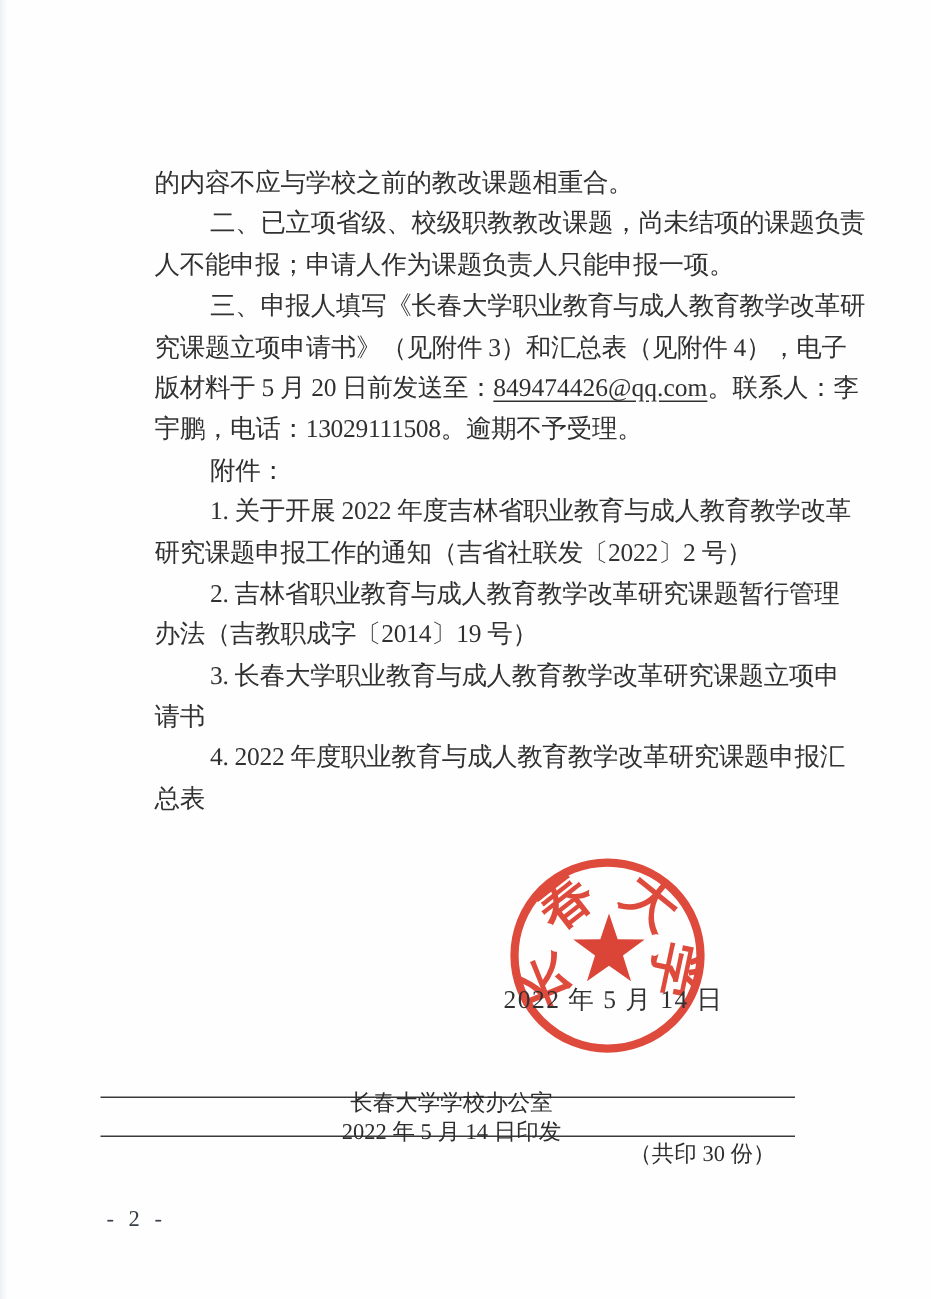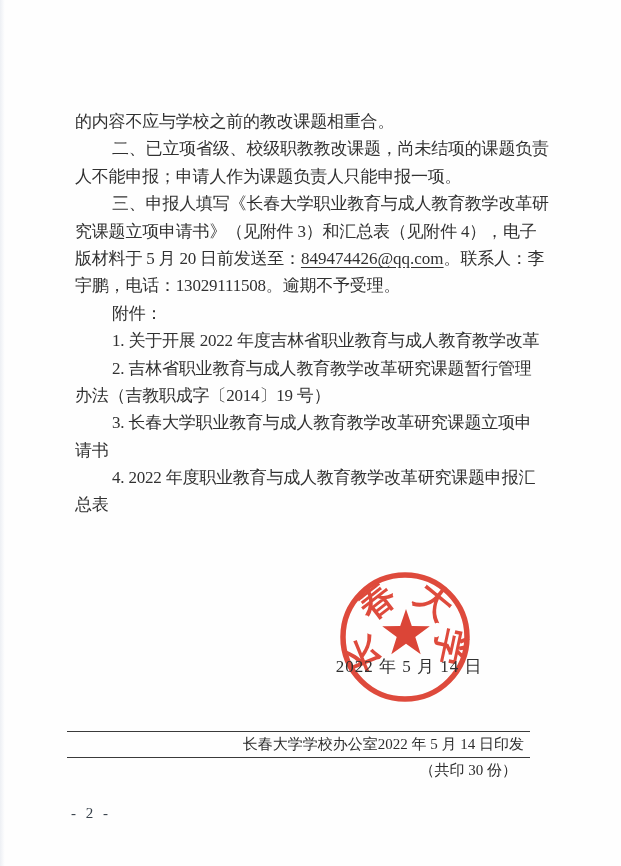--- a/index.html
+++ b/index.html
@@ -14,21 +14,21 @@
   .scan-edge {
     position:absolute; left:0; top:0; width:5px; height:100%;
     background:linear-gradient(90deg,#e4e8ef 0%, #ffffff 100%);
     opacity:.65;
   }
   
   .body-text {
     position:absolute; left:75px; top:108px; width:500px;
     font-size:17px; line-height:27.4px; letter-spacing:-0.2px;
   }
-  .line { white-space:nowrap; height:27.4px; }
+  .line { white-space:nowrap; height:27.4px;margin-left:28px; }
   .line.indent { padding-left:37px; }
   .email {
     text-decoration:underline; text-underline-offset:3px;
     color:inherit; letter-spacing:0;
   }
   
   .sig-org {
     position:absolute; left:330px; top:628px; width:160px;
     text-align:center; font-size:17px; letter-spacing:4px; z-index:3;
   }
@@ -45,22 +45,22 @@
     font-family:"Liberation Serif","DejaVu Serif",serif;
     font-weight:bold;
   }
   
   .footer {
     position:absolute; left:67px; top:731px; width:463px;
     font-size:15px; color:#2d2d2d;
   }
   .rule { border-top:1.7px solid #3a3a3a; height:0; }
   .footer-row {
-    display:flex; justify-content:flex-end; align-items:center;
-    height:25px; padding:0 6px 0 11px; white-space:nowrap;
+    display:flex; justify-content:center; align-items:center;
+    height:25px; padding:0 6px 0 11px; white-space:nowrap;flex-direction:column;
   }
   .copies { text-align:right; padding-right:13px; line-height:25px; white-space:nowrap; }
   .page-num {
     position:absolute; left:71px; top:805px;
     font-size:15px; letter-spacing:3px; color:#37404a;
   }
 </style>
 </head>
 <body>
 
@@ -70,20 +70,21 @@
   <div class="body-text">
     <div class="line">的内容不应与学校之前的教改课题相重合。</div>
     <div class="line indent">二、已立项省级、校级职教教改课题，尚未结项的课题负责</div>
     <div class="line">人不能申报；申请人作为课题负责人只能申报一项。</div>
     <div class="line indent">三、申报人填写《长春大学职业教育与成人教育教学改革研</div>
     <div class="line">究课题立项申请书》（见附件 3）和汇总表（见附件 4），电子</div>
     <div class="line"><span>版材料于 5 月 20 日前发送至：</span><span class="email">849474426@qq.com</span><span>。联系人：李</span></div>
     <div class="line">宇鹏，电话：13029111508。逾期不予受理。</div>
     <div class="line indent">附件：</div>
     <div class="line indent">1. 关于开展 2022 年度吉林省职业教育与成人教育教学改革</div>
+    <div class="line">研究课题申报工作的通知（吉省社联发〔2022〕2 号）</div>
     <div class="line indent">2. 吉林省职业教育与成人教育教学改革研究课题暂行管理</div>
     <div class="line">办法（吉教职成字〔2014〕19 号）</div>
     <div class="line indent">3. 长春大学职业教育与成人教育教学改革研究课题立项申</div>
     <div class="line">请书</div>
     <div class="line indent">4. 2022 年度职业教育与成人教育教学改革研究课题申报汇</div>
     <div class="line">总表</div>
   </div>
 
   <svg class="seal" viewBox="0 0 164 150" aria-hidden="true">
     <circle cx="82" cy="74" r="62" fill="none" stroke="#dd3a2b" stroke-width="5.5"></circle>

